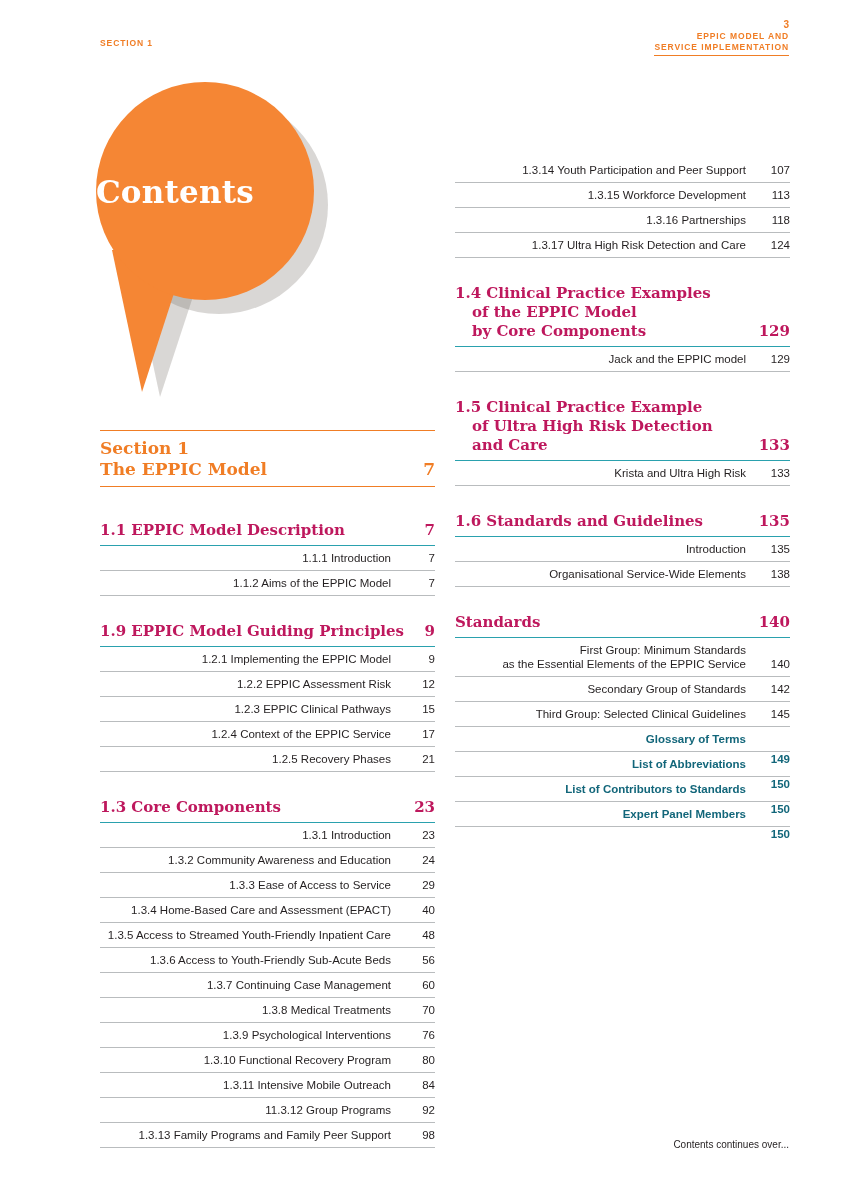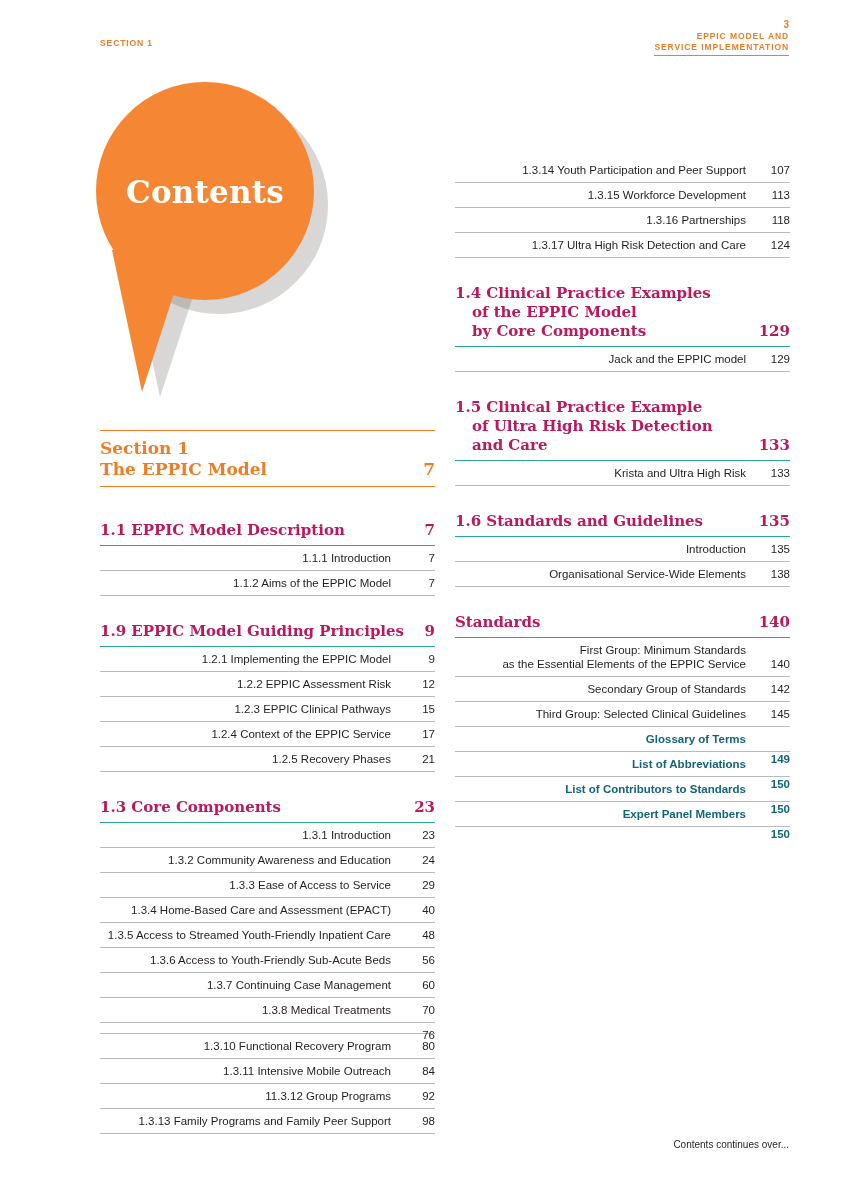--- a/index.html
+++ b/index.html
@@ -102,21 +102,21 @@
     width: 218px;
     height: 218px;
     border-radius: 50%;
     background: #f58634;
   }
   .bubble-text {
     position: absolute;
     left: 0;
     top: 92px;
     width: 218px;
-    text-align: center;
+    text-align: left;
     font-family: "DejaVu Serif", serif;
     font-weight: bold;
     font-size: 31px;
     color: #ffffff;
     letter-spacing: 0.2px;
   }
 
   
   .col {
     position: absolute;
@@ -309,20 +309,21 @@
     </div>
     <div class="entry">
       <span class="label">1.3.7 Continuing Case Management</span>
       <span class="pg">60</span>
     </div>
     <div class="entry">
       <span class="label">1.3.8 Medical Treatments</span>
       <span class="pg">70</span>
     </div>
     <div class="entry">
+      <span class="label">1.3.9 Psychological Interventions</span>
       <span class="pg">76</span>
     </div>
     <div class="entry">
       <span class="label">1.3.10 Functional Recovery Program</span>
       <span class="pg">80</span>
     </div>
     <div class="entry">
       <span class="label">1.3.11 Intensive Mobile Outreach</span>
       <span class="pg">84</span>
     </div>

